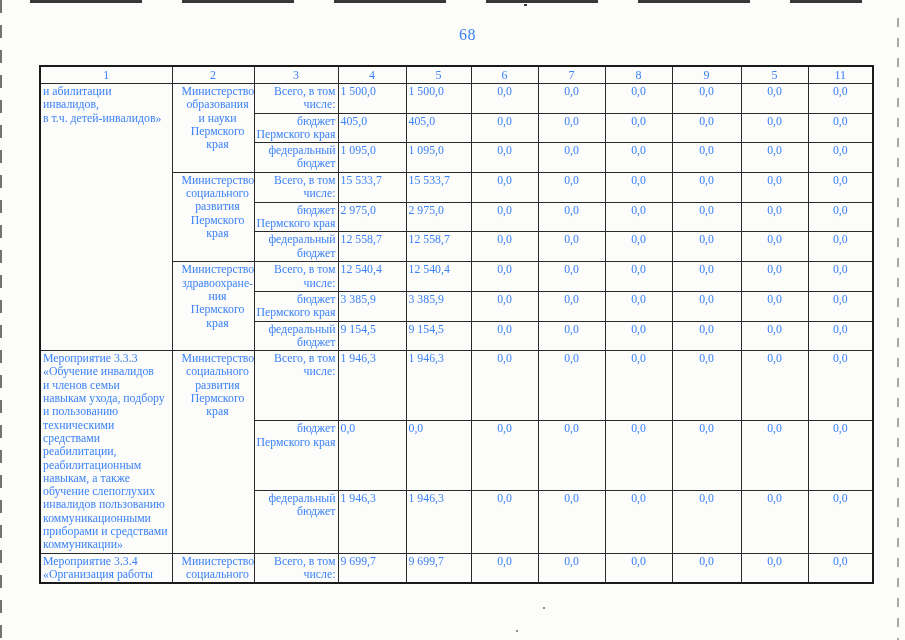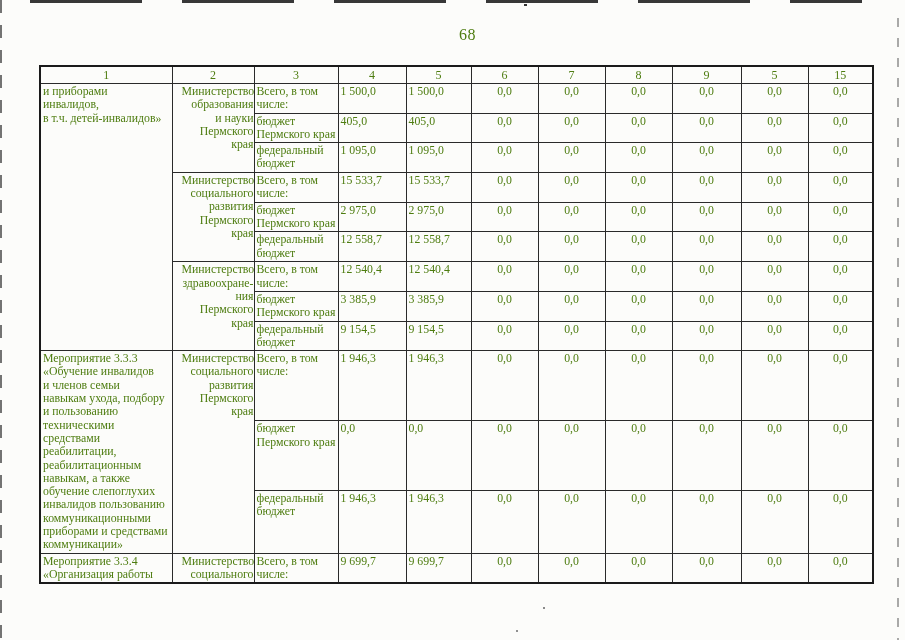--- a/index.html
+++ b/index.html
@@ -1,35 +1,35 @@
 <!DOCTYPE html>
 <html><head>
 <meta charset="utf-8">
 <style>
   html,body{margin:0;padding:0;background:#e8e8e8;}
   .page{
     position:relative;width:905px;height:640px;margin:0 auto;
     background:#fcfcfa;overflow:hidden;
-    font-family:"Liberation Serif","DejaVu Serif",serif;color:#4d7c0f;
+    font-family:"Liberation Serif","DejaVu Serif",serif;color:#3b82f6;
   }
   .pageno{position:absolute;top:26px;left:459px;font-size:16px;letter-spacing:.5px;}
   table.grid{
     position:absolute;top:65px;left:39px;width:833px;
     border-collapse:collapse;table-layout:fixed;
     border:2px solid #1a1a1a;
   }
   .grid th,.grid td{
     border:1px solid #2a2a2a;vertical-align:top;
     font-size:11.8px;line-height:13.3px;font-weight:normal;
     padding:1px 2px;overflow:hidden;
   }
   .grid th{height:15px;padding:0;text-align:center;font-size:12px;line-height:16px;}
   td.act{text-align:left;white-space:pre-line;padding-left:2px;}
-  td.min{text-align:right;white-space:pre-line;padding-left:9px;padding-right:0;}
-  td.bt{text-align:left;white-space:pre-line;}
+  td.min{text-align:center;white-space:pre-line;padding-left:9px;padding-right:0;}
+  td.bt{text-align:right;white-space:pre-line;}
   td.vr{text-align:left;padding-right:7px;}
   td.vc{text-align:center;}
   tr.h28{height:28px}tr.h29{height:29px}tr.h30{height:30px}
   tr.h69{height:69px}tr.h68{height:68px}tr.h62{height:62px}tr.h34{height:28px}
   
   .scan-top{position:absolute;top:0;left:30px;width:832px;height:3px;opacity:.85;
     background:repeating-linear-gradient(90deg,#151515 0 112px,transparent 112px 152px);}
   .scan-left{position:absolute;top:0;left:0;width:2px;height:640px;opacity:.65;
     background:repeating-linear-gradient(180deg,#2a2a2a 0 13px,transparent 13px 25px);}
   .scan-right{position:absolute;top:18px;left:897px;width:2px;height:622px;opacity:.45;
@@ -71,25 +71,25 @@
       <th>1</th>
       <th>2</th>
       <th>3</th>
       <th>4</th>
       <th>5</th>
       <th>6</th>
       <th>7</th>
       <th>8</th>
       <th>9</th>
       <th>5</th>
-      <th>15</th>
+      <th>11</th>
     </tr>
 
     <tr class="h28">
-      <td class="act" rowspan="9">и приборами
+      <td class="act" rowspan="9">и абилитации
 инвалидов,
 в т.ч. детей-инвалидов»</td>
       <td class="min" rowspan="3">Министерство
 образования
 и науки
 Пермского края</td>
       <td class="bt">Всего, в том
 числе:</td>
       <td class="vr">1 500,0</td>
       <td class="vr">1 500,0</td>

